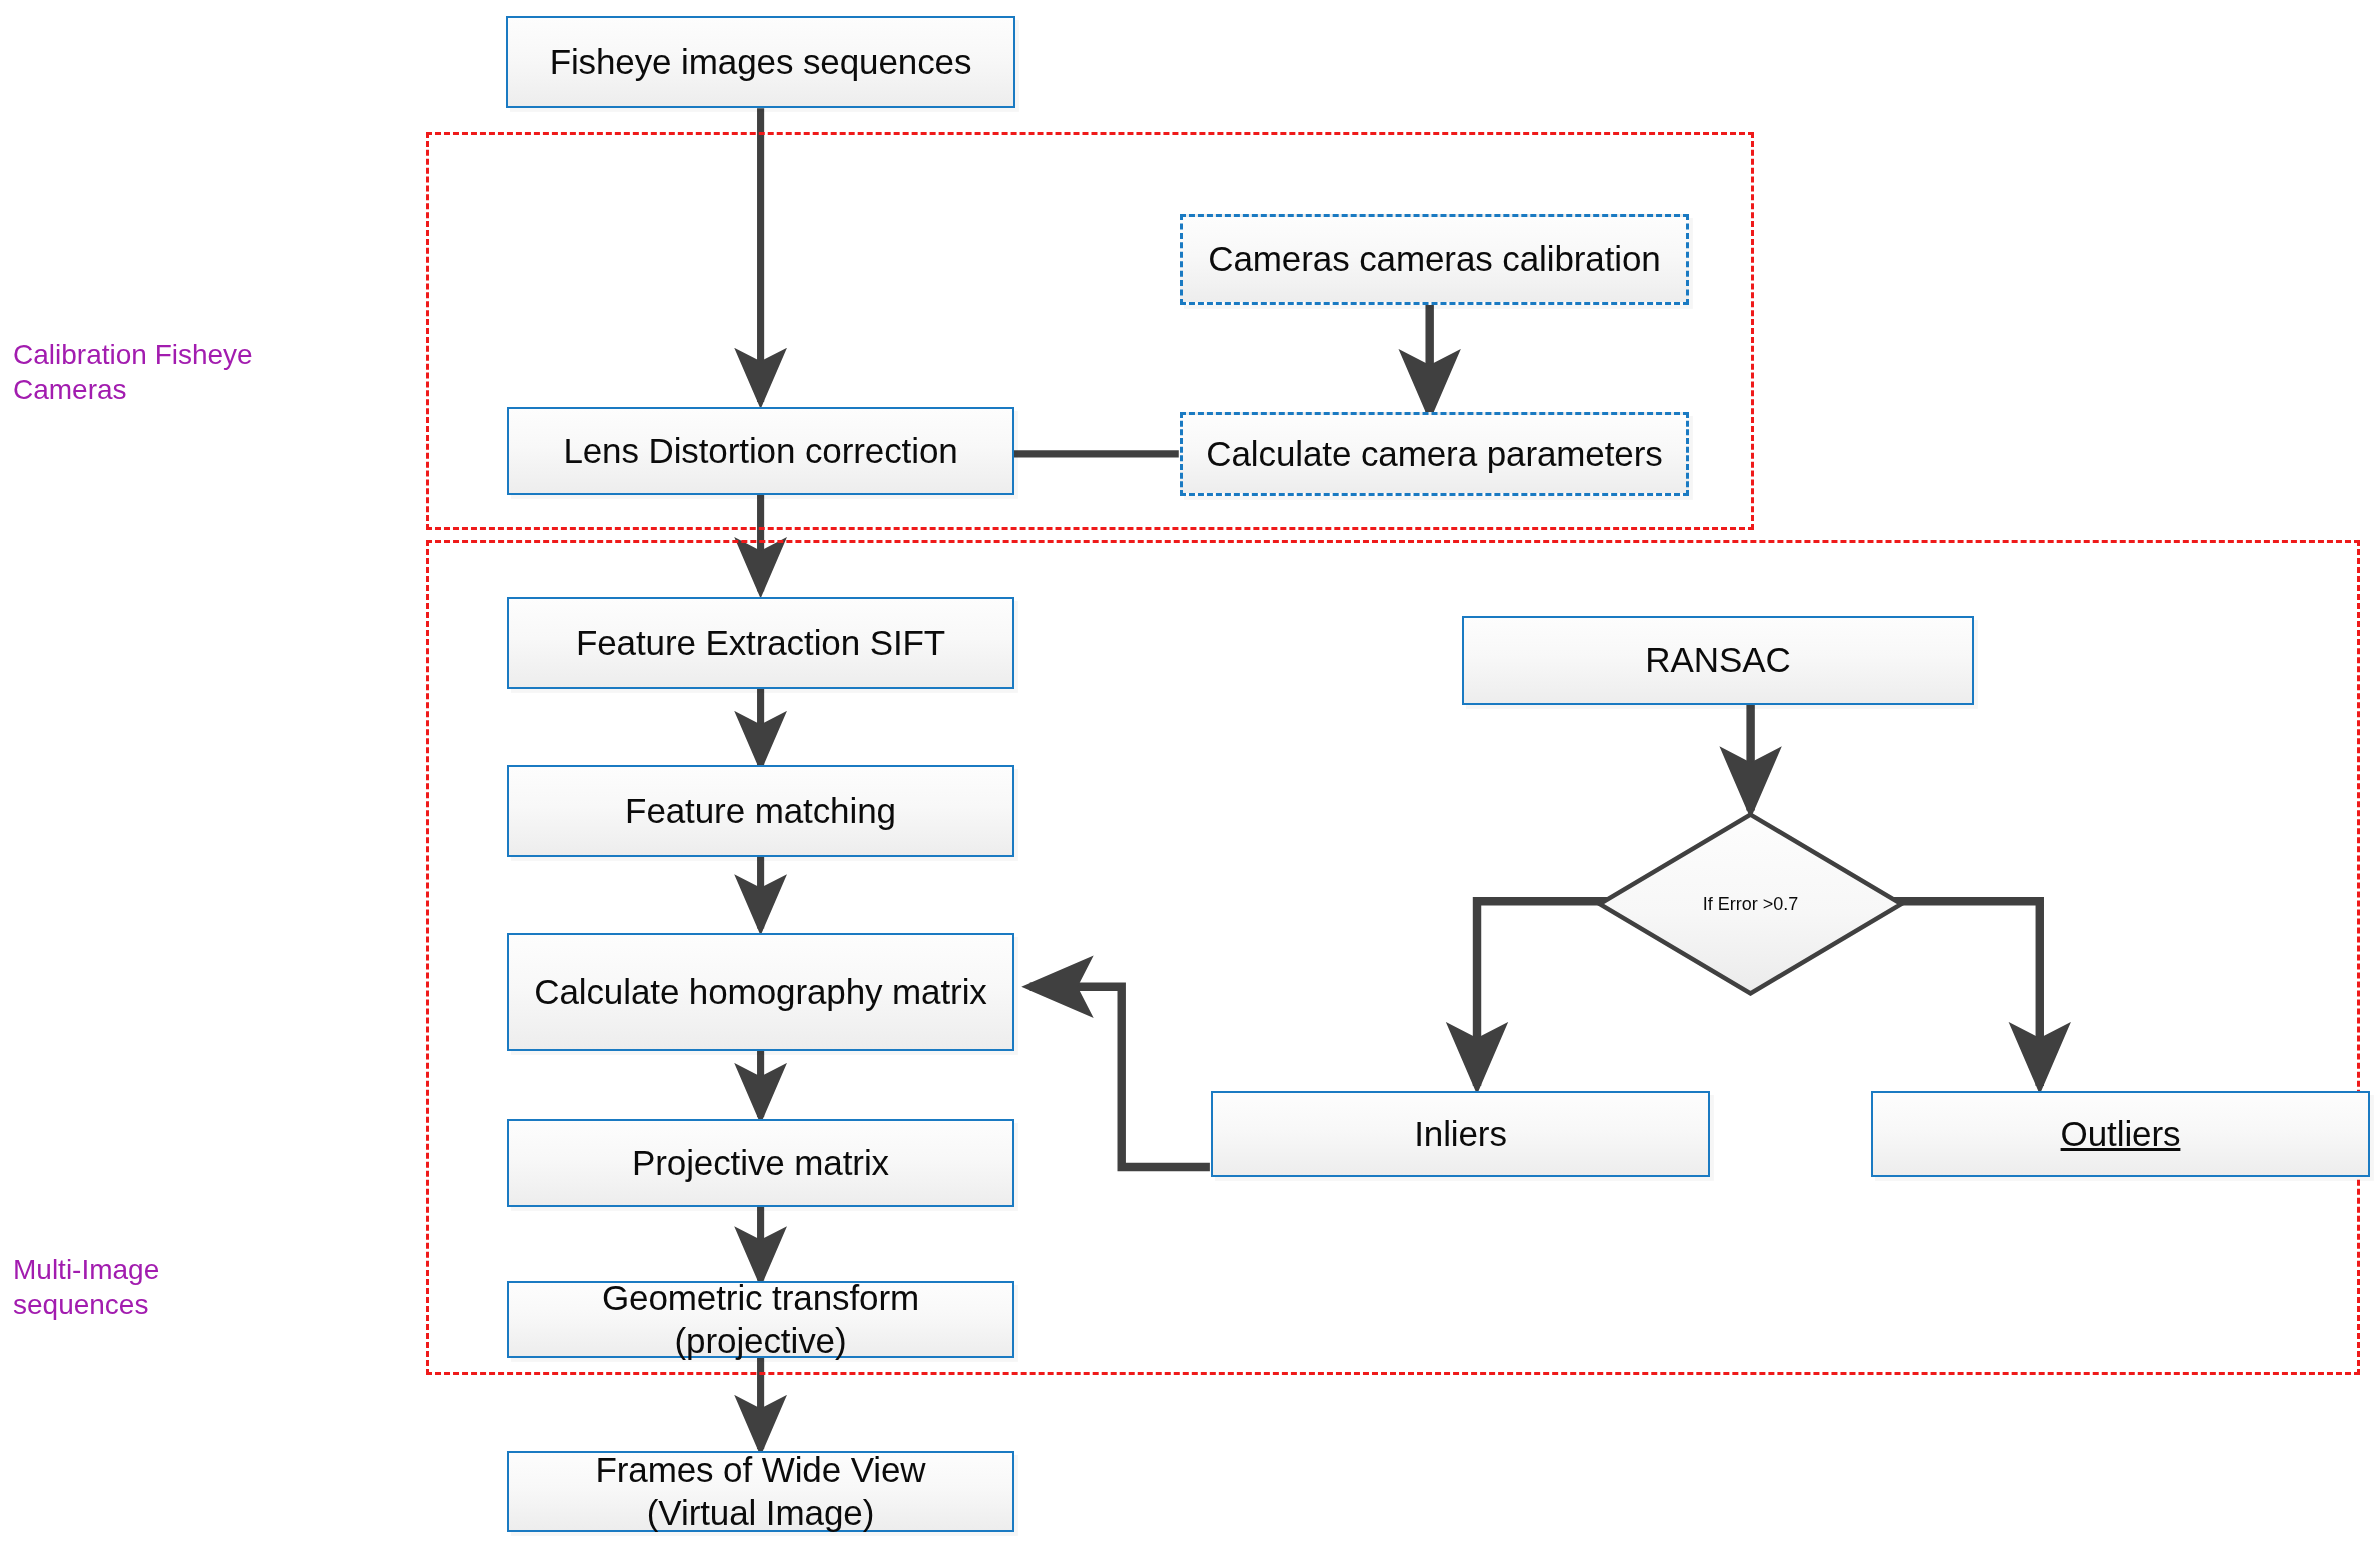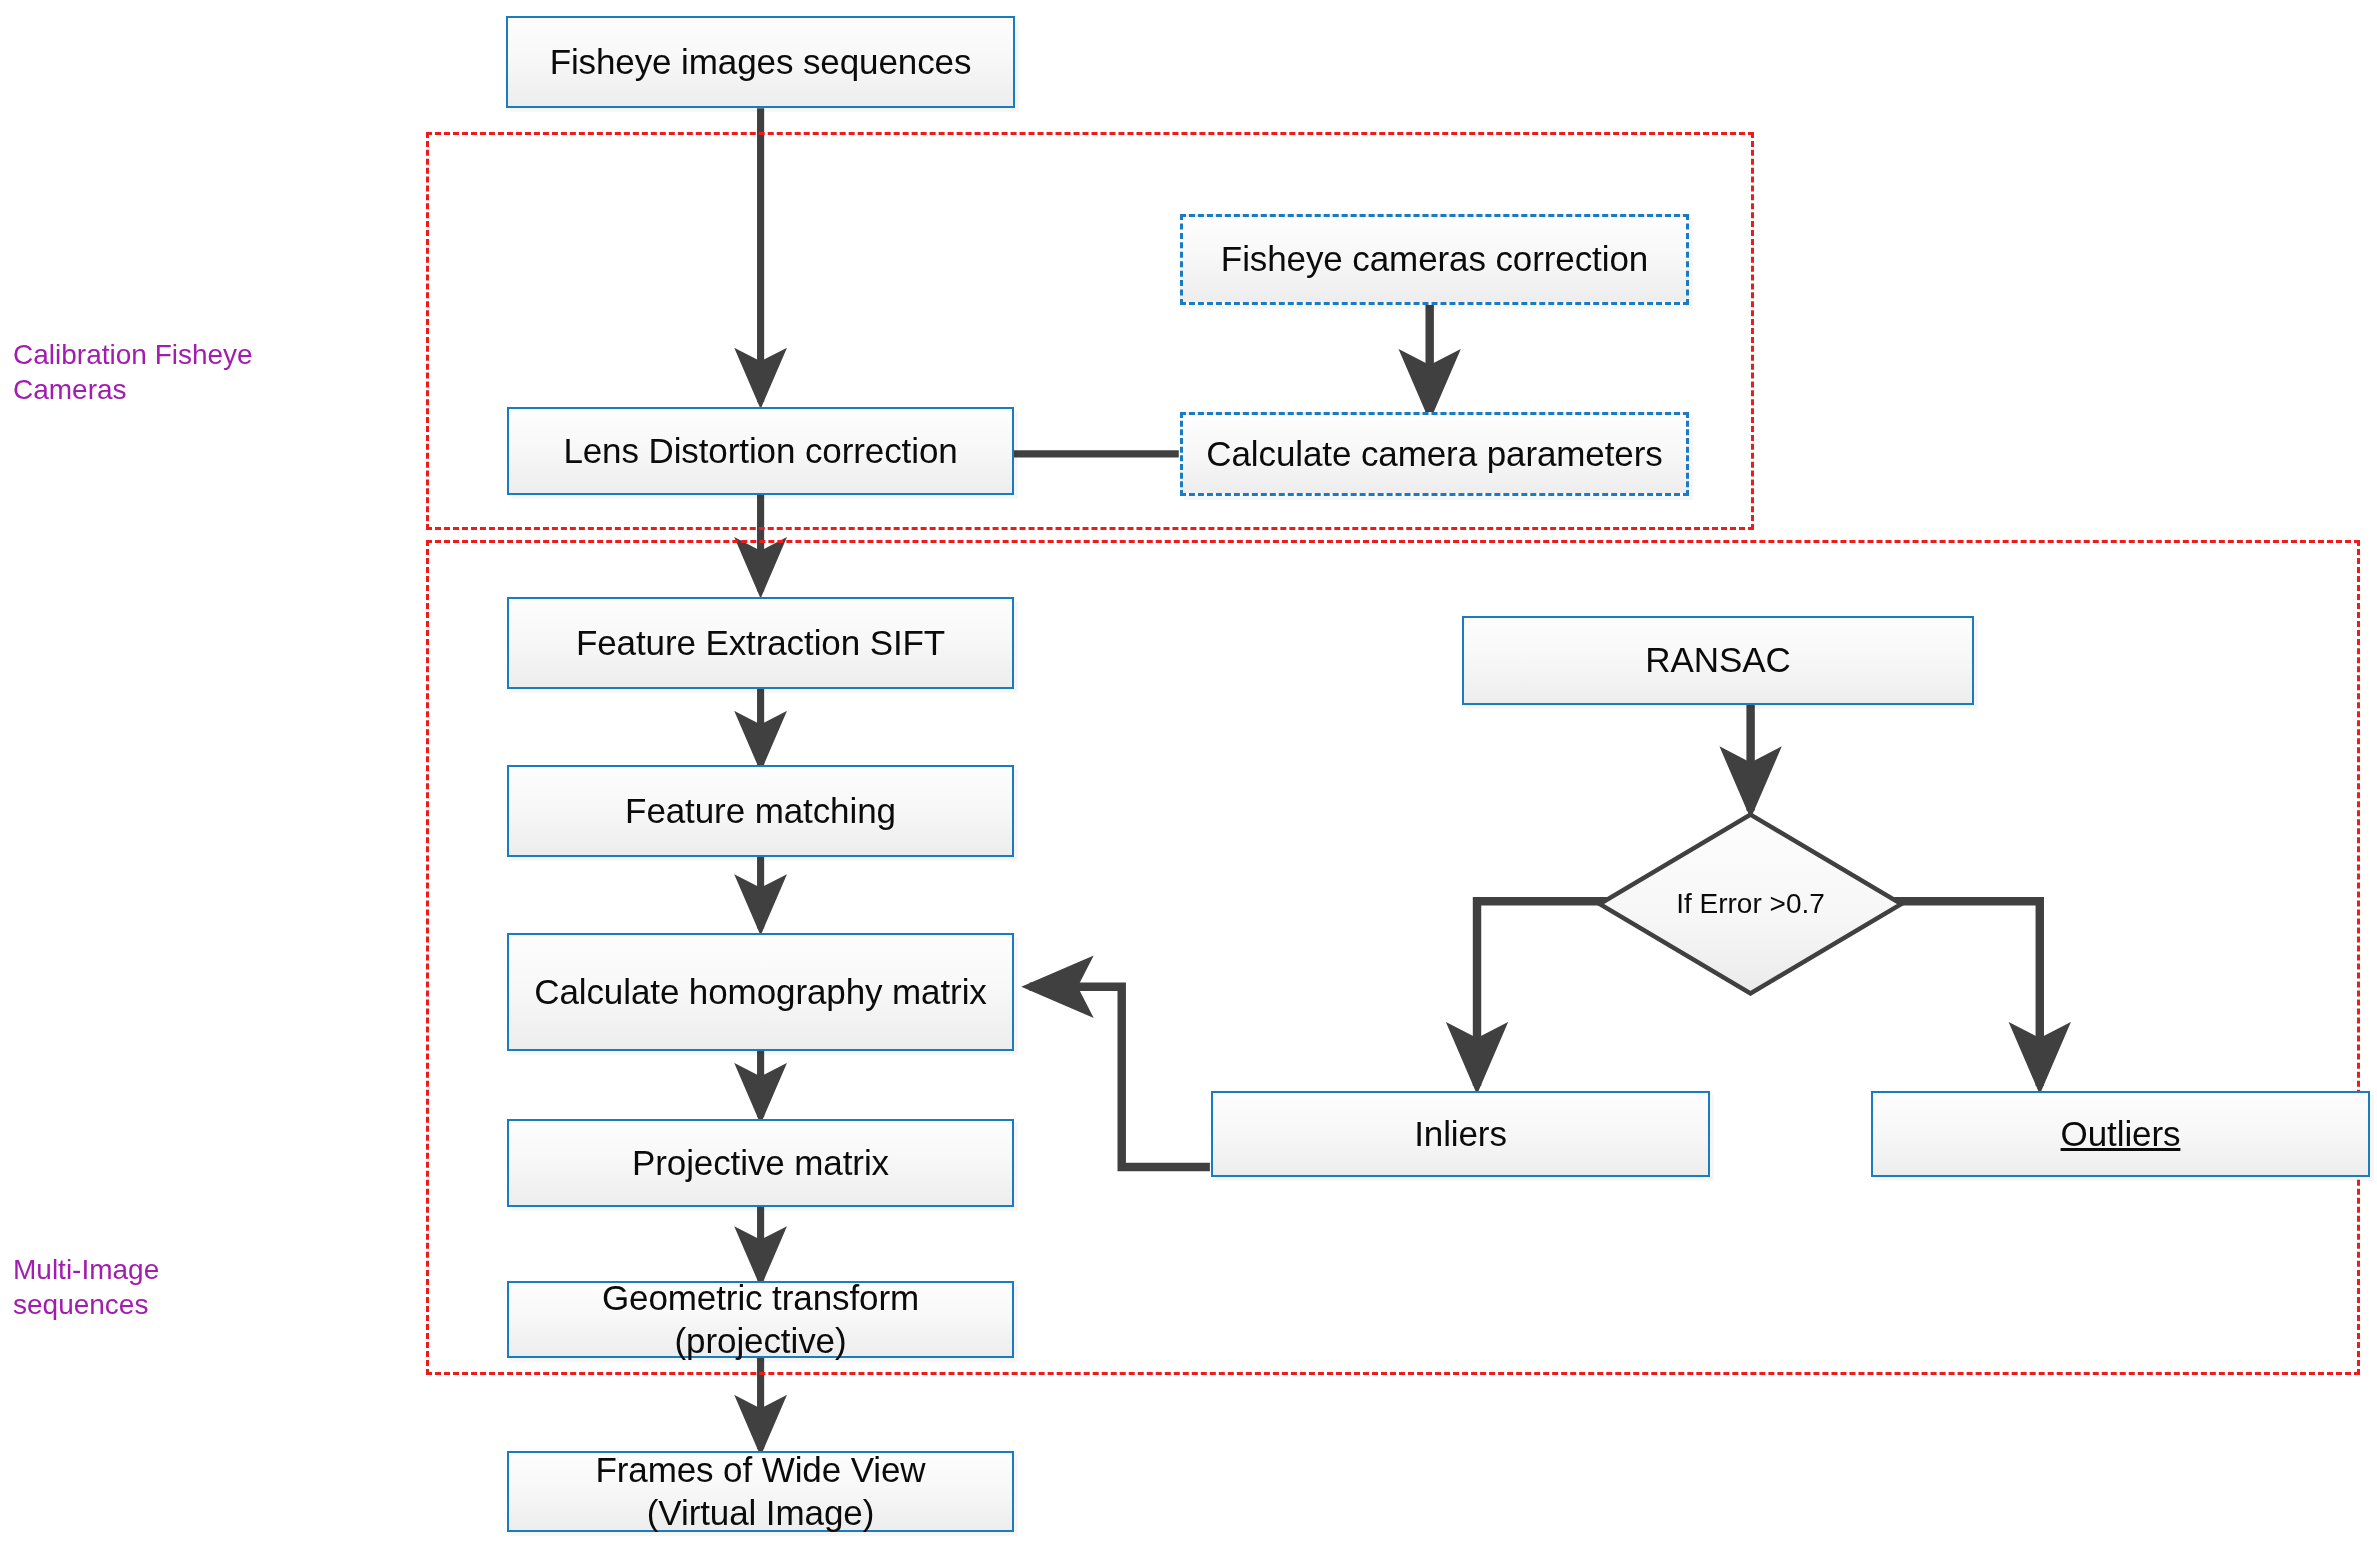--- a/index.html
+++ b/index.html
@@ -53,21 +53,21 @@
     left: 0; top: 0;
     width: 100%; height: 100%;
   }
   .diamond .dlabel {
     position: absolute;
     left: 0; top: 0;
     width: 100%; height: 100%;
     display: flex;
     align-items: center;
     justify-content: center;
-    font-size: 28px;
+    font-size: 18px;
     color: #0b0b0b;
     text-align: center;
   }
 
   .group-box {
     position: absolute;
     box-sizing: border-box;
     border: 3.2px dashed #ef1a1a;
     background: transparent;
     z-index: 1;
@@ -132,21 +132,21 @@
     <polyline points="2866,1390 3146,1390 3146,1675" fill="none" stroke="#404040" stroke-width="13" marker-end="url(#arrow)"></polyline>
 
     <polyline points="1866,1800 1730,1800 1730,1522 1588,1522" fill="none" stroke="#404040" stroke-width="13" marker-end="url(#arrow)"></polyline>
   </svg>
 
   <div class="node" style="left:506px; top:16px; width:509px; height:92px;">
     <span class="lbl">Fisheye images sequences</span>
   </div>
 
   <div class="node dashed" style="left:1180px; top:214px; width:509px; height:91px;">
-    <span class="lbl">Fisheye cameras correction</span>
+    <span class="lbl">Cameras cameras calibration</span>
   </div>
 
   <div class="node dashed" style="left:1180px; top:412px; width:509px; height:84px;">
     <span class="lbl">Calculate camera parameters</span>
   </div>
 
   <div class="node" style="left:507px; top:407px; width:507px; height:88px;">
     <span class="lbl">Lens Distortion correction</span>
   </div>
 

